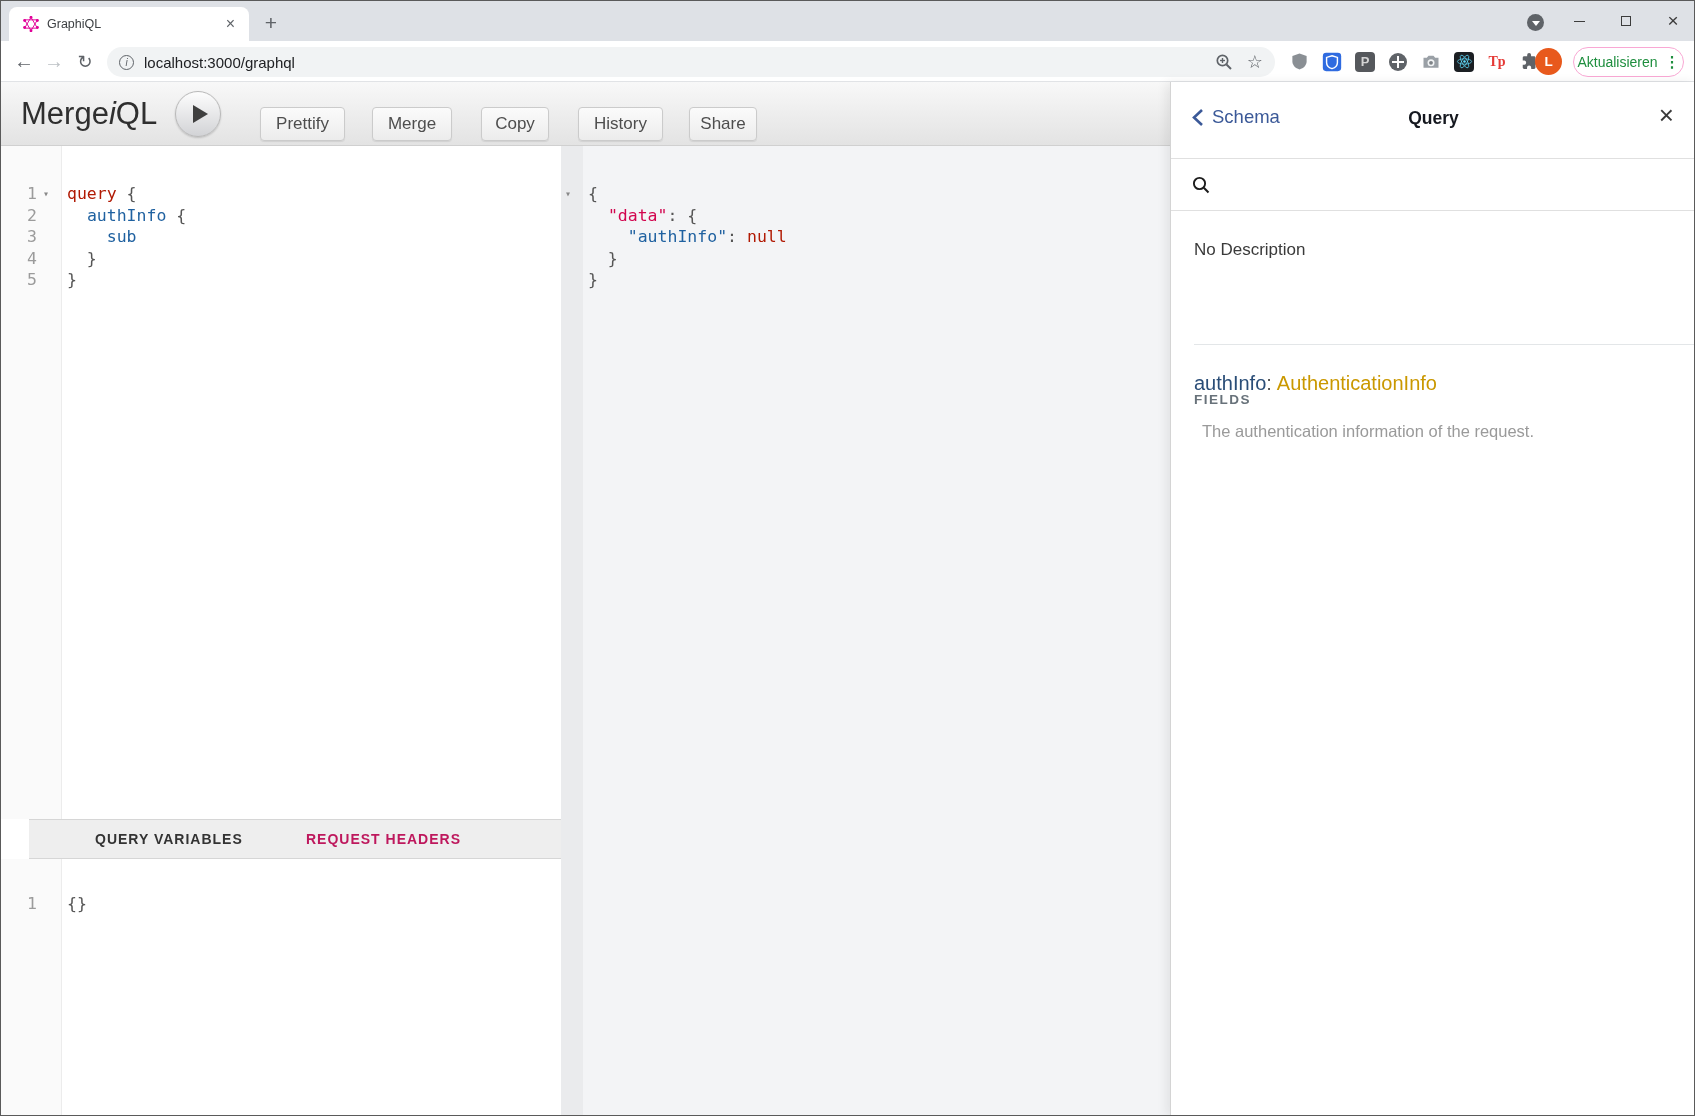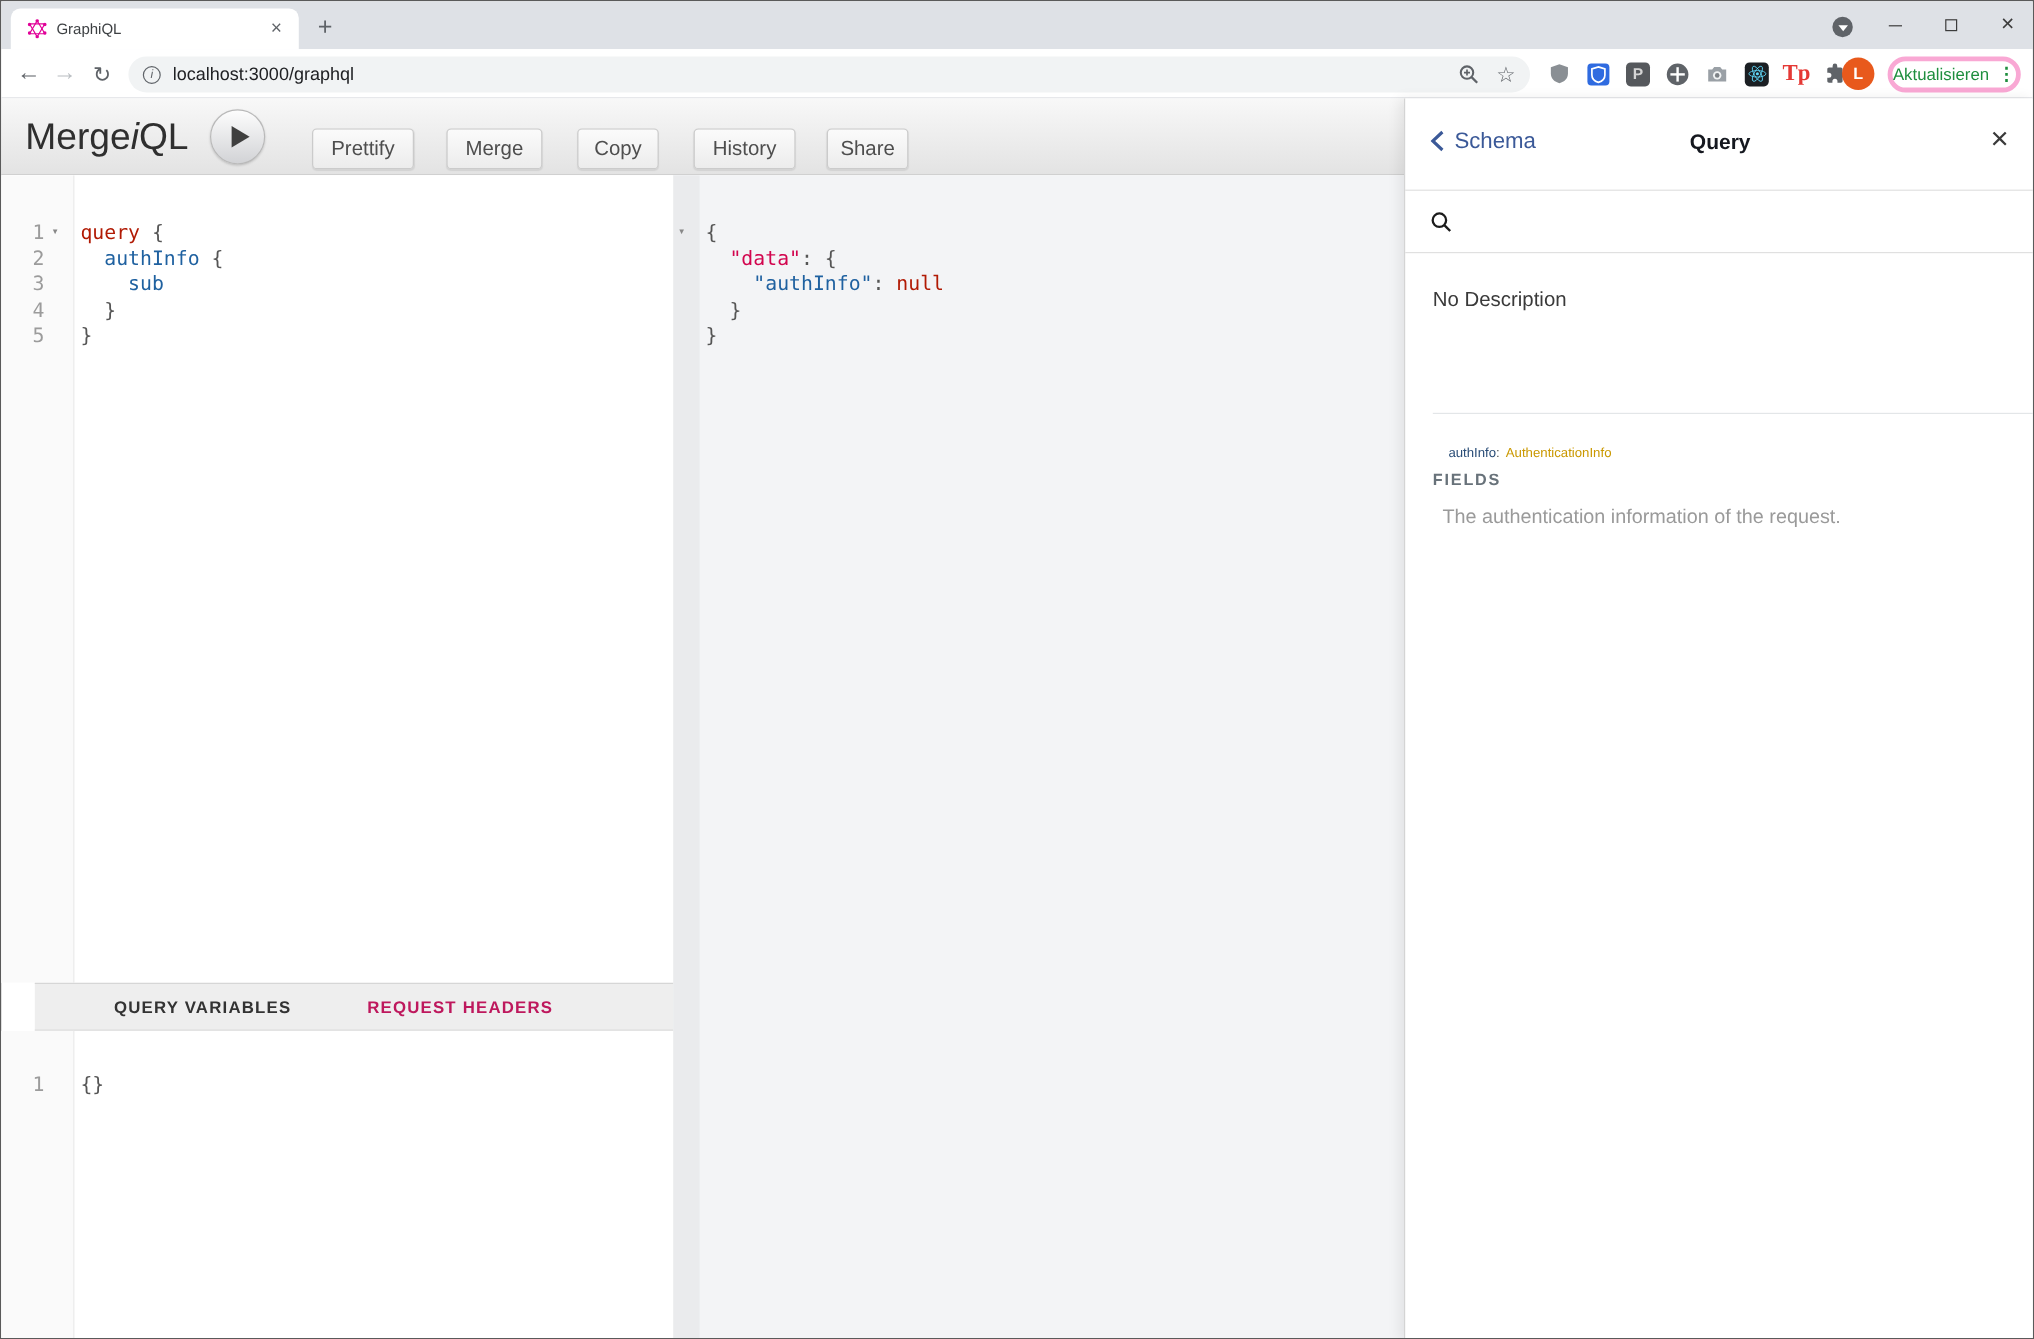--- a/index.html
+++ b/index.html
@@ -33,24 +33,24 @@
   .urltext{margin-left:10px;font-size:15px;color:#202124;flex:1;white-space:nowrap;}
   .staricon{margin-left:14px;font-size:18px;color:#5f6368;line-height:18px;}
   .extrow{position:absolute;left:1288px;top:40px;height:41px;display:flex;align-items:center;gap:13px;}
   .ext{width:20px;height:20px;display:flex;align-items:center;justify-content:center;position:relative;}
   .ext-dark{background:#55585c;border-radius:4px;}
   .ext-p{color:#d4d4d4;font-size:13px;font-weight:700;}
   .ext-move{width:18px;height:18px;border-radius:50%;background:#5f6368;position:relative;}
   .ext-move i{position:absolute;background:#fff;}
   .ext-move .h{left:3px;right:3px;top:8px;height:2px;}
   .ext-move .v{top:3px;bottom:3px;left:8px;width:2px;}
-  .ext-tp{color:#e53935;font-weight:800;font-size:19px;font-family:"Liberation Serif",serif;}
+  .ext-tp{color:#e53935;font-weight:800;font-size:14px;font-family:"Liberation Serif",serif;}
   .avatar{position:absolute;left:1534px;top:47px;width:27px;height:27px;border-radius:50%;background:#e8591c;
           color:#fff;font-size:13.5px;font-weight:700;display:flex;align-items:center;justify-content:center;}
-  .updatepill{position:absolute;left:1572px;top:46px;width:111px;height:30px;border:4px solid #f9a8d4;
+  .updatepill{position:absolute;left:1572px;top:46px;width:111px;height:30px;border:1px solid #f9a8d4;
               border-radius:15px;box-sizing:border-box;display:flex;align-items:center;justify-content:center;gap:7px;background:#fff;}
   .updatepill .ulabel{font-size:14px;color:#1e8e3e;}
   .updatepill .dots{font-size:15px;color:#1e8e3e;font-weight:700;}
   
   .topbar{position:absolute;left:0;top:81px;width:1169px;height:64px;
           background:linear-gradient(#f8f8f8,#e3e3e3);border-bottom:1px solid #d0d0d0;box-sizing:border-box;}
   .gqlogo{position:absolute;left:20px;top:14px;font-size:31px;color:#2f2f2f;}
   .gqlogo .it{font-style:italic;}
   .execbtn{position:absolute;left:174px;top:9px;width:46px;height:46px;border-radius:50%;
            background:linear-gradient(#fdfdfd,#d2d3d6);border:1px solid #b9b9b9;box-sizing:border-box;
@@ -89,21 +89,21 @@
   .dtitle{position:absolute;left:0;top:26px;width:100%;text-align:center;font-size:17.5px;font-weight:700;color:#15181f;}
   .dclose{position:absolute;right:22px;top:20px;font-size:26px;font-weight:300;color:#3a3a3a;line-height:26px;}
   .dsearch{position:absolute;left:0;top:77px;width:100%;height:52px;border-bottom:1px solid #e0e0e0;box-sizing:border-box;
            display:flex;align-items:center;padding-left:21px;}
   .dsearch input{border:none;outline:none;background:transparent;font-size:17px;margin-left:9px;width:380px;
                  font-family:"Liberation Sans",sans-serif;color:#333;}
   .dsearch input::placeholder{color:#9aa0a6;}
   .ndesc{position:absolute;left:23px;top:158px;font-size:17px;color:#3a3a3a;}
   .fieldshead{position:absolute;left:23px;top:310px;font-size:13.5px;font-weight:700;letter-spacing:1.5px;color:#68727a;}
   .fieldsdiv{position:absolute;left:23px;right:0;top:262px;height:1px;background:#e3e6e8;}
-  .fieldrow{position:absolute;left:36px;top:290px;font-size:11px;}
+  .fieldrow{position:absolute;left:23px;top:290px;font-size:20px;}
   .fname{color:#2A4D77;} .fsep{color:#555;margin-right:5px;} .ftype{color:#CA9800;}
   .fdesc{position:absolute;left:31px;top:340px;font-size:16.5px;color:#9a9a9a;}
   svg{display:block;}
 </style>
 </head>
 <body>
 
 <div class="screen">
 
   <div class="titlebar">

